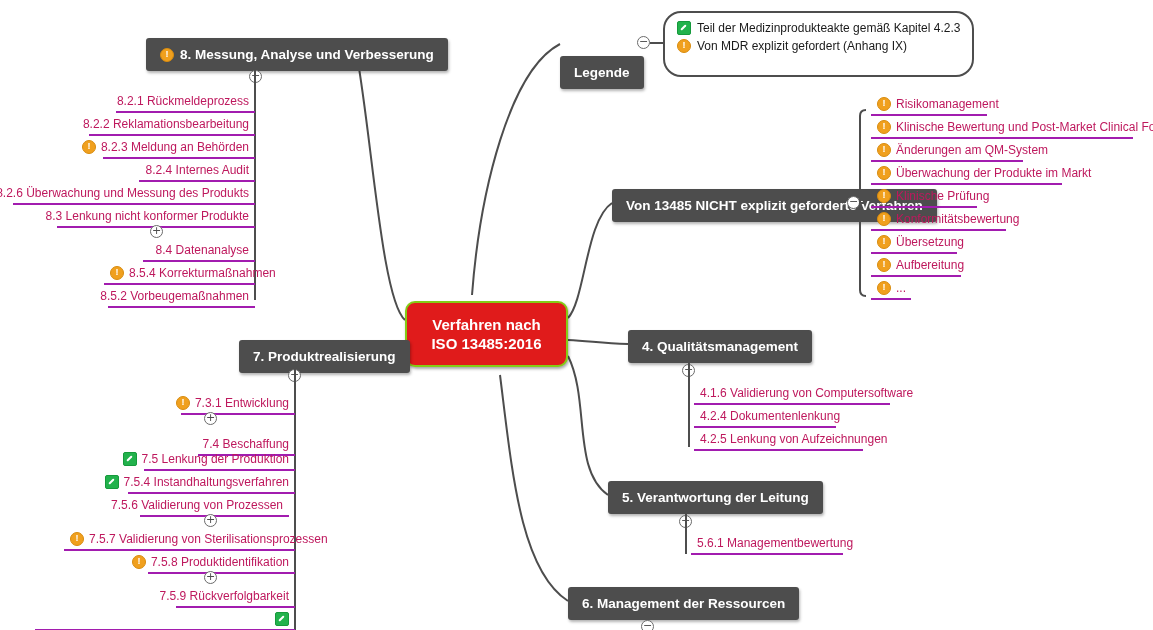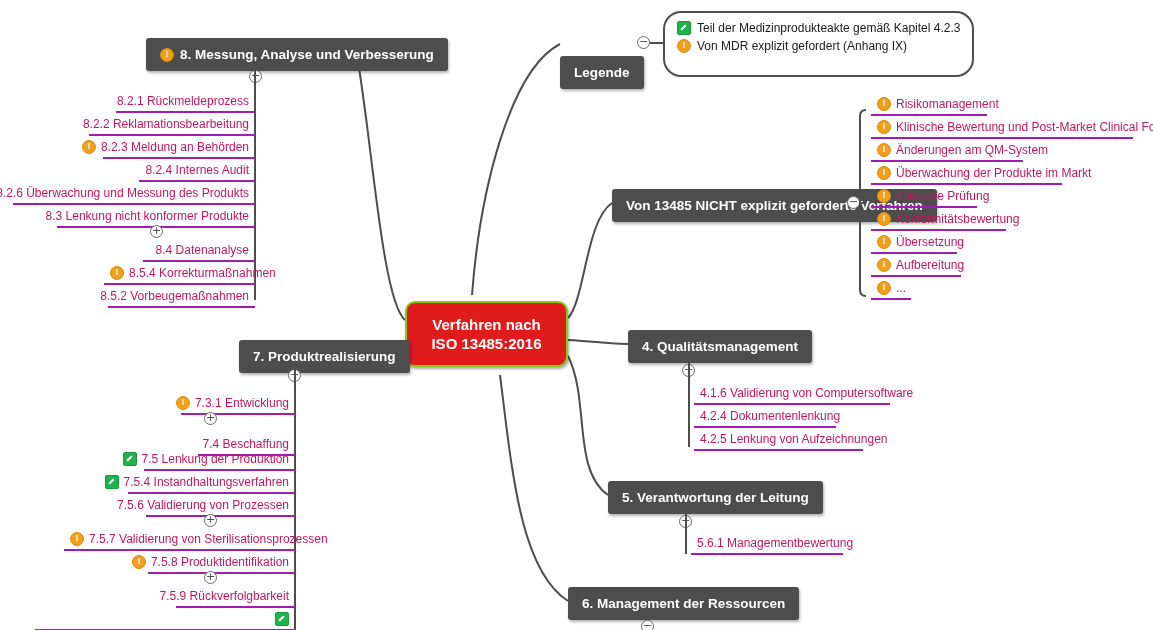--- a/index.html
+++ b/index.html
@@ -291,21 +291,21 @@
     <span>7.4 Beschaffung</span>
   </div>
   <div class="node leaf" style="left:144px;top:450px;width:151px;justify-content:flex-end;">
     <span class="ic ic-doc"></span>
     <span>7.5 Lenkung der Produktion</span>
   </div>
   <div class="node leaf" style="left:128px;top:473px;width:167px;justify-content:flex-end;">
     <span class="ic ic-doc"></span>
     <span>7.5.4 Instandhaltungsverfahren</span>
   </div>
-  <div class="node leaf" style="left:146px;top:496px;width:149px;justify-content:flex-end;">
+  <div class="node leaf" style="left:140px;top:496px;width:149px;justify-content:flex-end;">
     <span>7.5.6 Validierung von Prozessen</span>
   </div>
   <div class="tog" style="left:204px;top:514px;">
     <span>+</span>
   </div>
   <div class="node leaf" style="left:64px;top:530px;width:231px;justify-content:flex-start;">
     <span class="ic ic-warn"></span>
     <span>7.5.7 Validierung von Sterilisationsprozessen</span>
   </div>
   <div class="node leaf" style="left:148px;top:553px;width:147px;justify-content:flex-end;">

